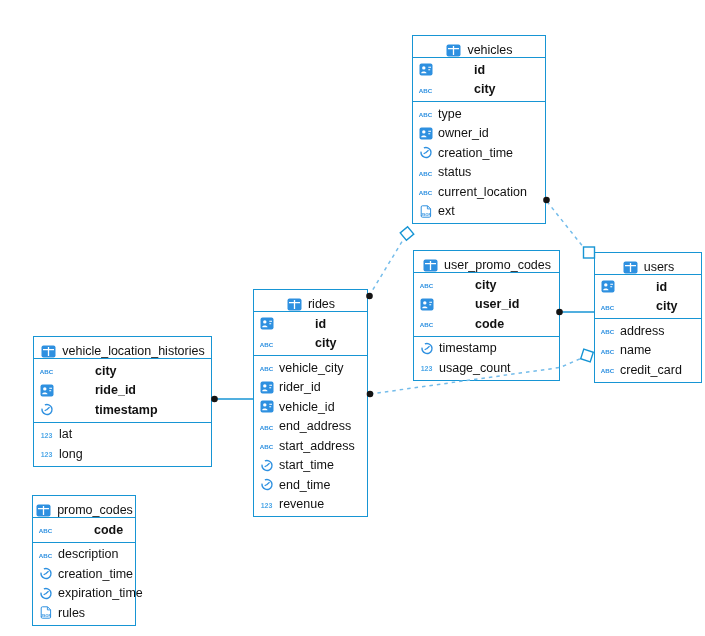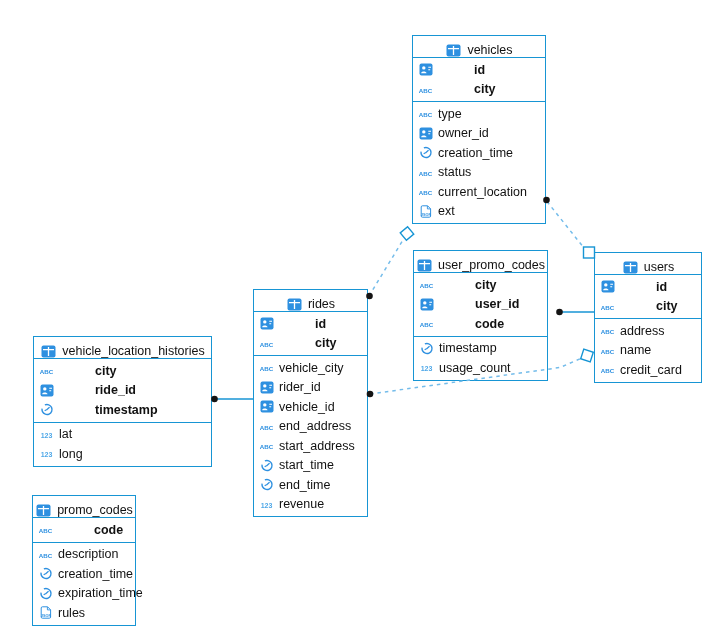--- a/index.html
+++ b/index.html
@@ -309,21 +309,21 @@
         <div class="col-row">
           <span class="icon">
             <svg width="17" height="13" viewBox="0 0 17 13">
               <text x="8.5" y="9.5" text-anchor="middle" font-size="6.2" font-weight="700" fill="#2e90e0" font-family="Liberation Sans,sans-serif">ABC</text>
             </svg>
           </span>
           <span class="col-label">credit_card</span>
         </div>
       </div>
     </div>
-    <div class="table-box" style="left: 413px; top: 250px; width: 135px;">
+    <div class="table-box" style="left: 413px; top: 250px; width: 147px;">
       <div class="tbl-header">
         <span class="icon">
           <svg width="15" height="13" viewBox="0 0 15 13">
             <rect x="0.5" y="0.5" width="14" height="12" rx="2" fill="#2e90e0"></rect>
             <path d="M2 4.7 H13 M7.5 2 V11" stroke="#fff" stroke-width="1.3" fill="none"></path>
           </svg>
         </span>
         <span>user_promo_codes</span>
       </div>
       <div class="section keys">

